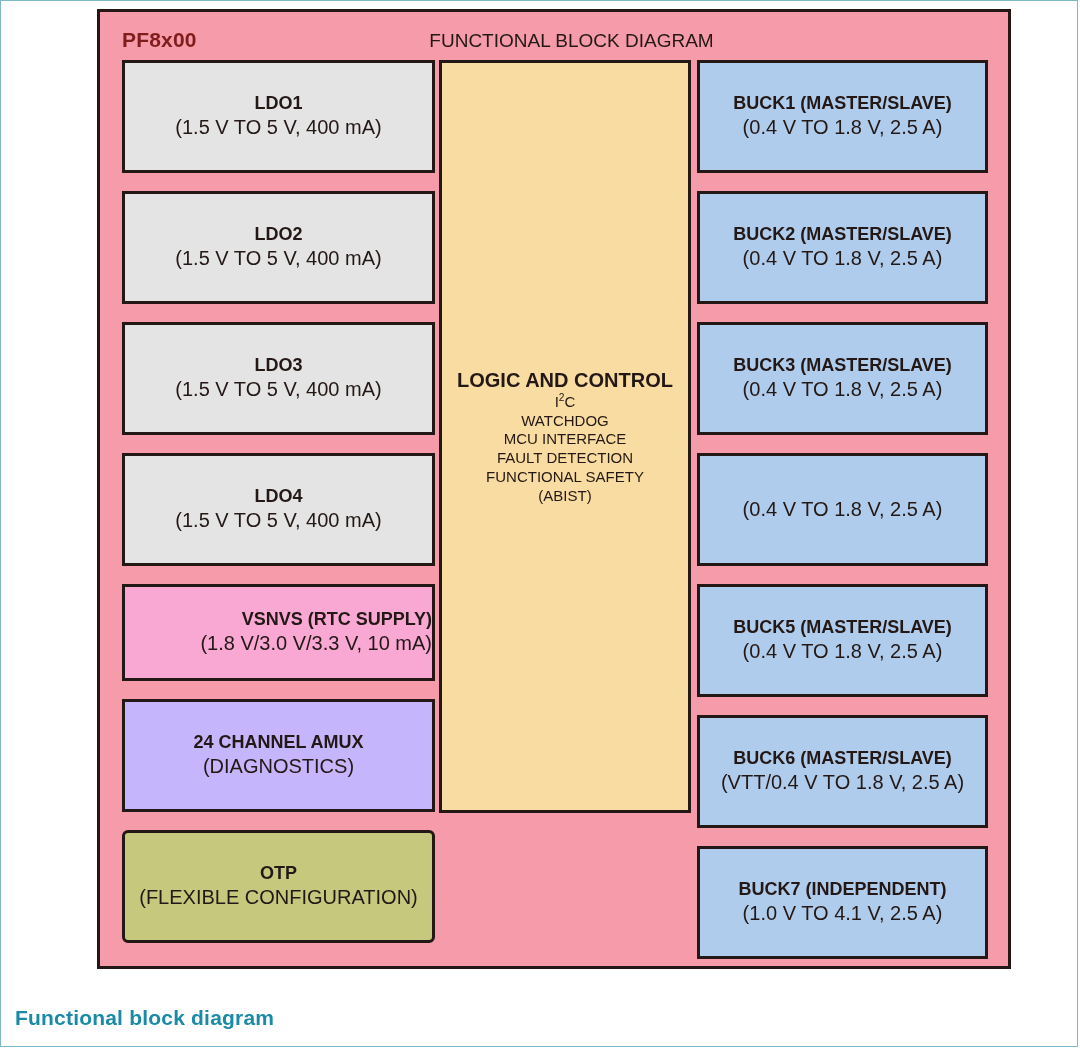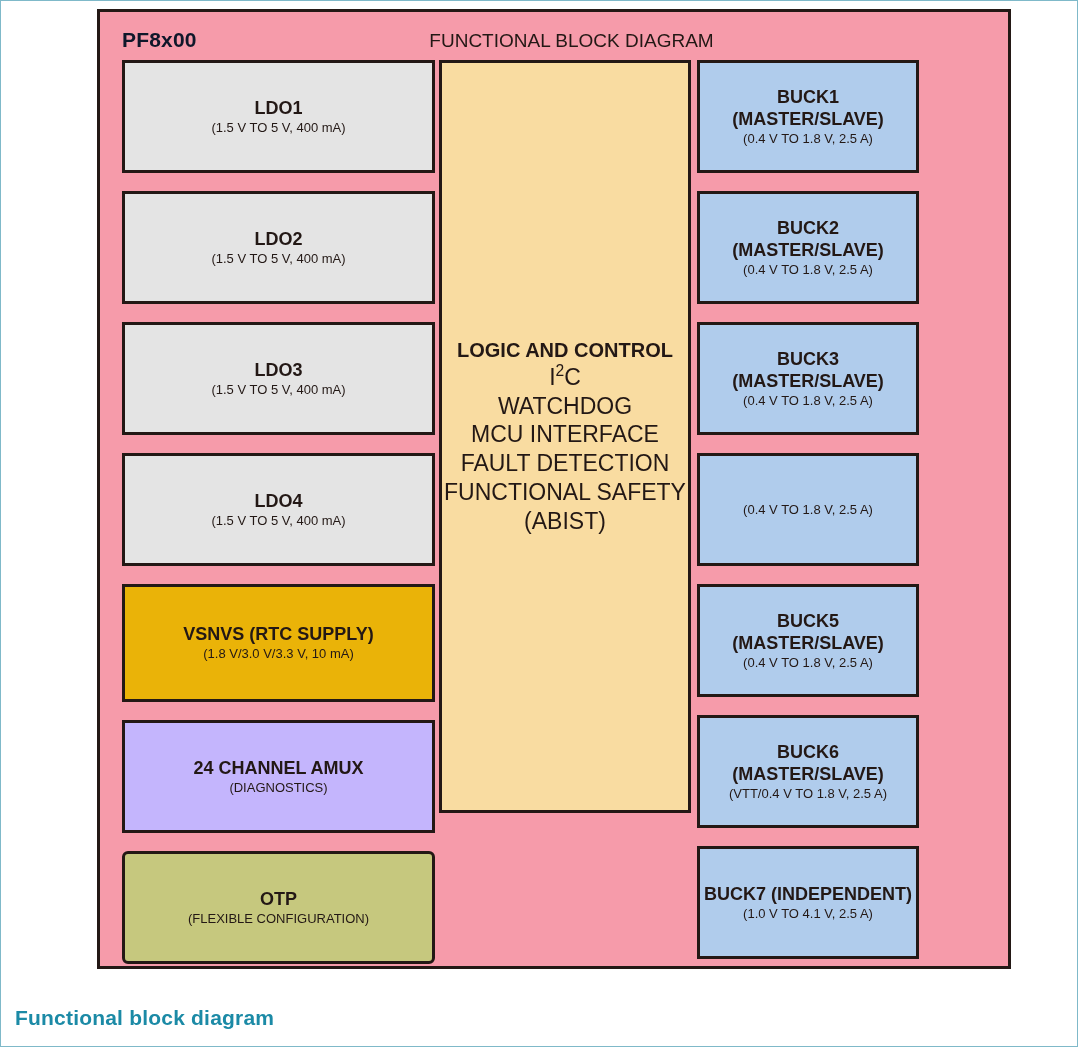--- a/index.html
+++ b/index.html
@@ -37,21 +37,21 @@
     border: 3px solid #231815;
     box-sizing: border-box;
   }
 
   .chip-title {
     position: absolute;
     left: 22px;
     top: 16px;
     font-size: 21px;
     font-weight: bold;
-    color: #0f172a;
+    color: #7f1d1d;
     letter-spacing: 0.2px;
   }
 
   .chip-header {
     position: absolute;
     left: 0;
     top: 18px;
     width: 100%;
     text-align: center;
     font-size: 19px;
@@ -71,21 +71,21 @@
     position: absolute;
     left: 339px;
     top: 48px;
     width: 252px;
     height: 753px;
   }
   .col-right {
     position: absolute;
     left: 597px;
     top: 48px;
-    width: 222px;
+    width: 291px;
     border-radius: 19px;
   }
 
   
   .block {
     border: 3px solid #231815;
     box-sizing: border-box;
     display: flex;
     flex-direction: column;
     align-items: center;
@@ -93,33 +93,34 @@
     text-align: center;
     color: #231815;
     margin-bottom: 18px;
   }
   .block .b-title {
     font-size: 18px;
     font-weight: bold;
     line-height: 1.22;
   }
   .block .b-sub {
-    font-size: 13px;
+    font-size: 20px;
     font-weight: normal;
     line-height: 1.22;
   }
 
   
   .ldo-block {
     height: 113px;
     background: #E4E4E4;
   }
   .vsnvs-block {
-    height: 118px;
-    background: #eab308;
+    height: 97px;
+    background: #f9a8d4;
+    align-items: flex-end;
   }
   .amux-block {
     height: 113px;
     background: #c4b5fd;
   }
   .otp-block {
     height: 113px;
     background: #C6C87E;
     margin-bottom: 0;
     border-radius: 6px;
@@ -148,21 +149,21 @@
     justify-content: center;
     color: #231815;
     text-align: center;
   }
   .logic-block .l-title {
     font-size: 20px;
     font-weight: bold;
     line-height: 1.25;
   }
   .logic-block .l-line {
-    font-size: 23px;
+    font-size: 15px;
     font-weight: normal;
     line-height: 1.25;
   }
   .logic-block sup {
     font-size: 0.68em;
     vertical-align: super;
     line-height: 0;
   }
 
   

